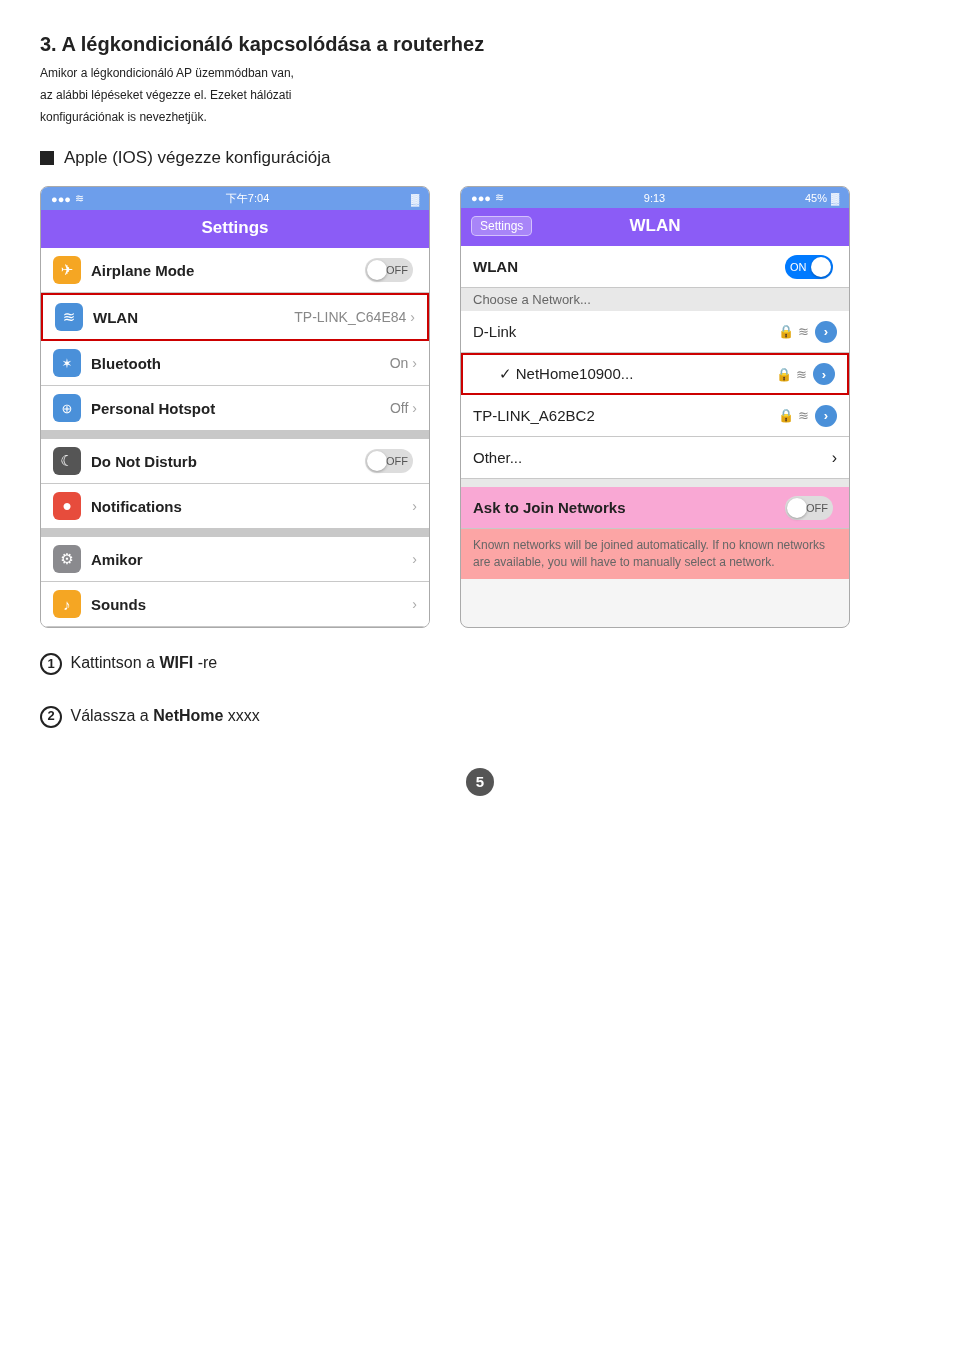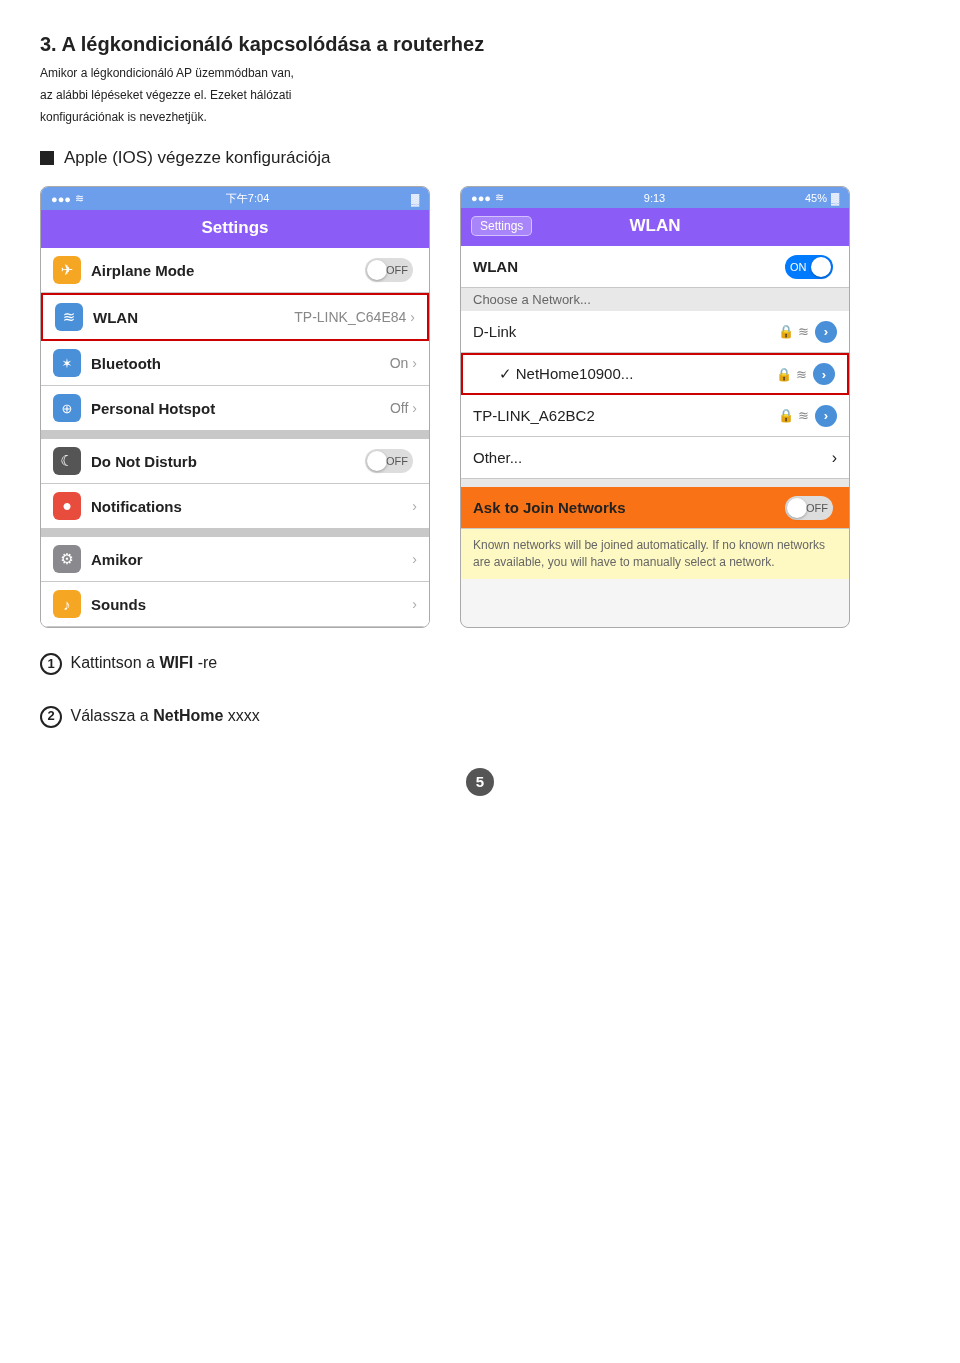--- a/index.html
+++ b/index.html
@@ -225,33 +225,33 @@
       font-weight: bold;
       margin-left: 6px;
     }
     .ask-section {
       background: #e8e8e8;
       height: 8px;
     }
     .ask-row {
       display: flex;
       align-items: center;
-      background: #f97316;
+      background: #f9a8d4;
       border-bottom: 1px solid #c8c8c8;
       padding: 8px 12px;
       min-height: 42px;
     }
     .ask-label {
       flex: 1;
       font-size: 15px;
       font-weight: bold;
       color: #222;
     }
     .known-networks-text {
-      background: #fef9c3;
+      background: #fca5a5;
       padding: 8px 12px;
       font-size: 12px;
       color: #666;
       line-height: 1.4;
     }
     
     .captions-row {
       display: flex;
       gap: 30px;
       margin-top: 14px;

